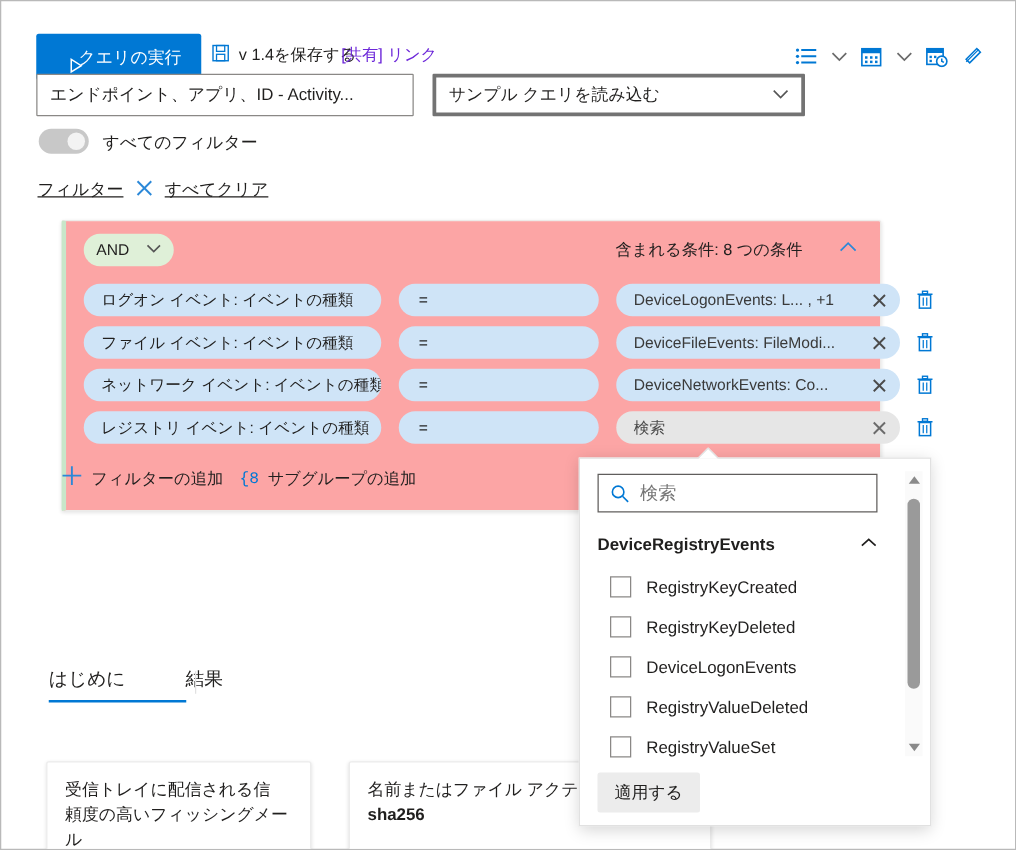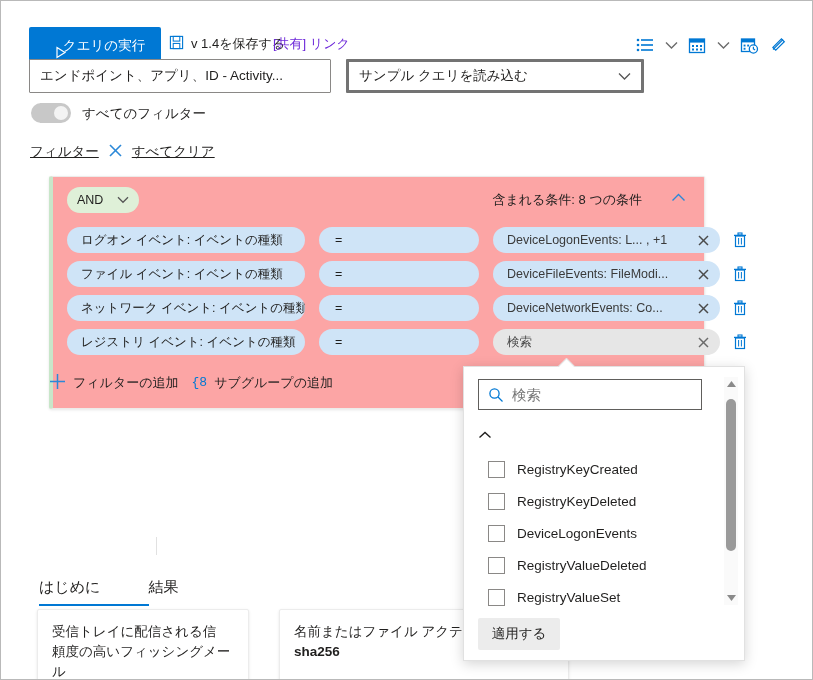--- a/index.html
+++ b/index.html
@@ -192,21 +192,21 @@
     position:absolute;left:2px;top:22px;width:10px;height:152px;background:#9a9a9a;
     border-radius:5px;cursor:pointer;
   }
   .apply-btn{
     position:absolute;left:14px;top:251px;width:82px;height:32px;
     background:#ececec;border:none;border-radius:2px;cursor:pointer;
     font-family:"Liberation Sans",sans-serif;font-size:13.5px;color:#201f1e;
   }
 
   
-  .tabs{position:absolute;left:38px;top:533px;display:flex;align-items:flex-end;gap:0;margin-top:44px;}
+  .tabs{position:absolute;left:38px;top:533px;display:flex;align-items:flex-end;gap:0;}
   .tab{
     padding:0 10px 9px 0;margin-right:38px;font-size:15px;color:#201f1e;cursor:pointer;
     position:relative;
   }
   .tab .ul{
     position:absolute;left:0;bottom:0;height:2px;background:#0078d4;width:0;
   }
   .tab.active .ul{width:110px;}
   .tab-div{
     position:absolute;left:155px;top:536px;width:1px;height:18px;background:#e1e1e1;
@@ -489,20 +489,21 @@
       <span class="mag">
         <svg width="16" height="16" viewBox="0 0 16 16">
             <circle cx="6.5" cy="6.5" r="4.6" fill="none" stroke="#0078d4" stroke-width="1.3"></circle>
             <line x1="10" y1="10" x2="14.5" y2="14.5" stroke="#0078d4" stroke-width="1.3"></line>
           </svg>
       </span>
       <input placeholder="検索" style="">
     </div>
 
     <div class="grp-head">
+      <span class="gt">DeviceRegistryEvents</span>
       <span class="gc">
         <svg width="14" height="8" viewBox="0 0 14 8">
             <polyline points="1.5,6.5 7,1.5 12.5,6.5" fill="none" stroke="#201f1e" stroke-width="1.4"></polyline>
           </svg>
       </span>
     </div>
 
     <div class="opt" style="top:122px;">
       <span class="cbx"></span>
       <span class="ot">RegistryKeyDeleted</span>

